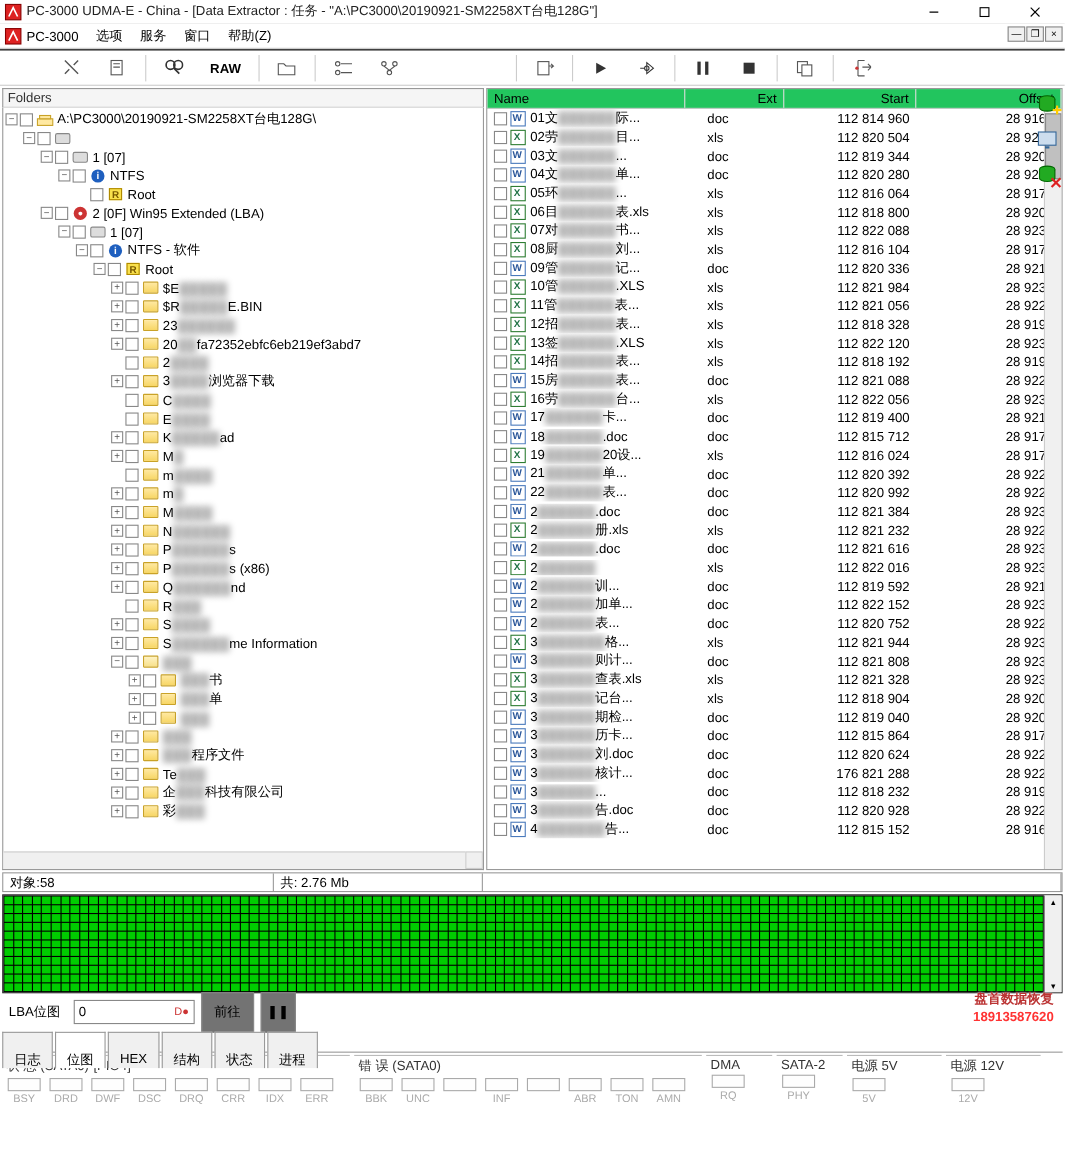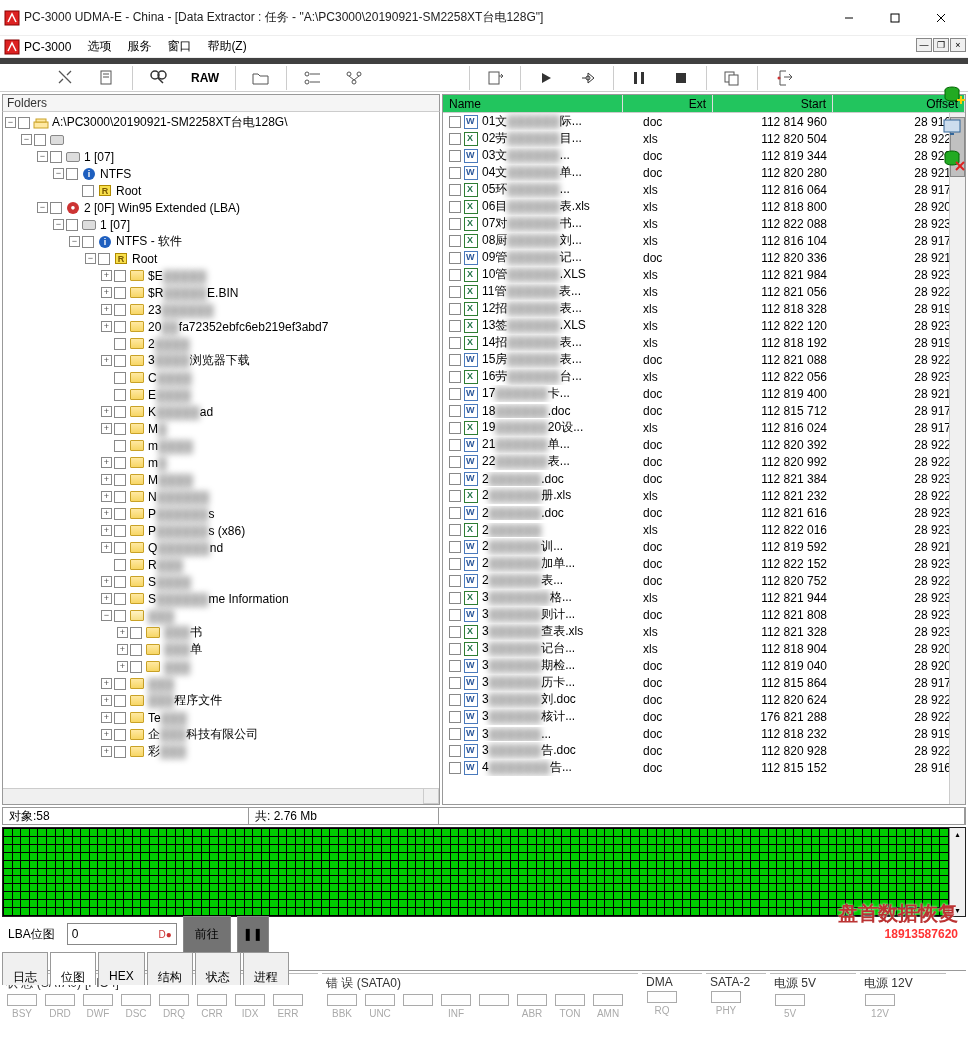--- a/index.html
+++ b/index.html
@@ -1,33 +1,33 @@
 <!DOCTYPE html>
 <html><head>
 <meta charset="utf-8">
 <style>
 * { box-sizing: border-box; margin: 0; padding: 0; font-family: "Microsoft YaHei", Tahoma, sans-serif; font-size: 12px; }
 body { background: #fff; width: 968px; height: 1047px; overflow: hidden; position: relative; }
 
 
-.titlebar { height: 36px; background: #fff; display: flex; align-items: center; padding: 0 4px; border-bottom: 1px solid #eee; }
+.titlebar { height: 22px; background: #fff; display: flex; align-items: center; padding: 0 4px; border-bottom: 1px solid #eee; }
 .title-icon { width: 16px; height: 16px; margin-right: 4px; display: inline-flex; align-items: center; justify-content: center; }
 .title-text { color: #222; flex: 1; white-space: nowrap; }
 .win-controls { display: flex; }
 .win-btn { width: 46px; height: 22px; display: flex; align-items: center; justify-content: center; color: #555; }
 
 
 .menubar { height: 22px; background: #fff; display: flex; align-items: center; padding: 0 4px; border-bottom: 1px solid #eee; position: relative; }
 .menu-icon { width: 16px; height: 16px; margin-right: 4px; }
 .menu-item { padding: 2px 8px; color: #000; }
 .mdi-controls { position: absolute; right: 2px; top: 2px; display: flex; }
 .mdi-btn { width: 16px; height: 14px; border: 1px solid #888; margin-left: 1px; display: flex; align-items: center; justify-content: center; font-size: 9px; background: #f0f0f0; }
 
 
-.toolbar { height: 34px; background: #fff; display: flex; align-items: center; padding: 2px 4px; border-top: 6px solid #404040; border-bottom: 1px solid #ccc; }
+.toolbar { height: 34px; background: #fff; display: flex; align-items: center; padding: 2px 4px; border-top: 2px solid #404040; border-bottom: 1px solid #ccc; }
 .toolbar-btn { width: 40px; height: 28px; display: flex; align-items: center; justify-content: center; border: 1px solid transparent; margin: 0 1px; }
 .toolbar-btn.wide { width: 50px; }
 .toolbar-sep { width: 1px; height: 24px; background: #ccc; margin: 0 4px; }
 
 
 .main-area { display: flex; height: 715px; padding: 2px; gap: 2px; }
 .left-pane { flex: 0 0 438px; display: flex; flex-direction: column; }
 .right-pane { flex: 1; display: flex; flex-direction: column; }
 .folders-header { height: 18px; background: #f5f5f5; border: 1px solid #999; border-bottom: 1px solid #ccc; padding-left: 4px; display: flex; align-items: center; color: #333; }
 .tree { flex: 1; border: 1px solid #999; border-top: none; overflow: hidden; background: #fff; padding: 2px; position: relative; }
@@ -76,21 +76,21 @@
 .seg2 { flex: 0 0 190px; }
 .seg3 { flex: 1; }
 
 
 .bitmap-area { margin: 2px; border: 1px solid #222; height: 90px; display: flex; }
 .bitmap-cells { flex: 1; display: grid; grid-template-columns: repeat(110, 1fr); grid-template-rows: repeat(11, 1fr); gap: 1px; padding: 1px; background: #000; }
 .bitmap-cells div { background: #0c0; }
 .bitmap-scroll { width: 16px; background: #f0f0f0; border-left: 1px solid #888; display: flex; flex-direction: column; }
 .bitmap-scroll .up, .bitmap-scroll .down { height: 12px; font-size: 8px; display: flex; align-items: center; justify-content: center; }
 .watermark { position: absolute; right: 10px; top: 900px; color: #f33; font-size: 18px; font-weight: bold; text-align: right; text-shadow: 0 0 2px #fff; }
-.watermark .cn { color: #b33; font-size: 20px; }
+.watermark .cn { color: #b33; font-size: 12px; }
 
 
 .lba-row { display: flex; align-items: center; height: 26px; margin: 4px 2px; gap: 6px; }
 .lba-row .lbl { padding: 0 6px; }
 .lba-input { width: 110px; height: 22px; border: 1px solid #888; display: flex; align-items: center; padding: 0 4px; justify-content: space-between; }
 .lba-input span.val { flex: 1; }
 .lba-btn { width: 48px; height: 37px; border: 1px solid #888; background: #737373; display: flex; align-items: center; justify-content: center; }
 
 
 .tab-row { display: flex; height: 20px; margin: 0 2px; border-bottom: 1px solid #999; }

